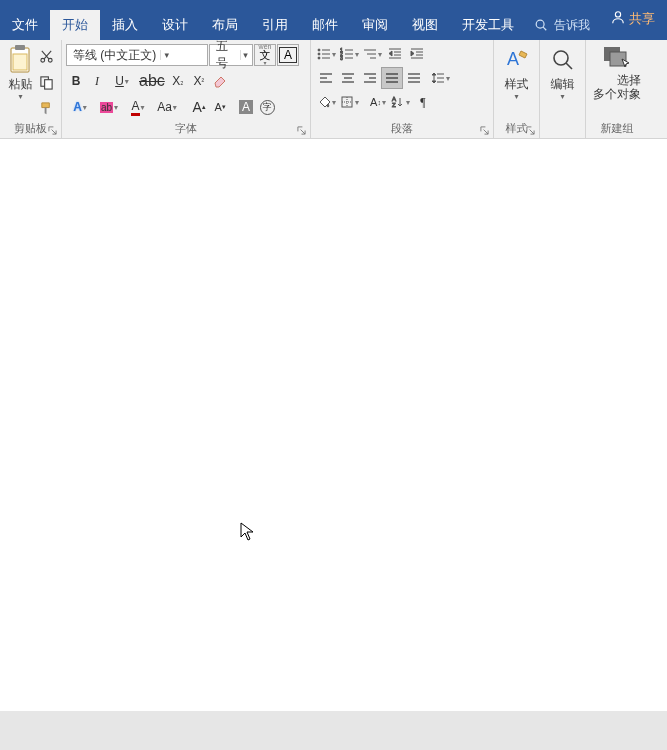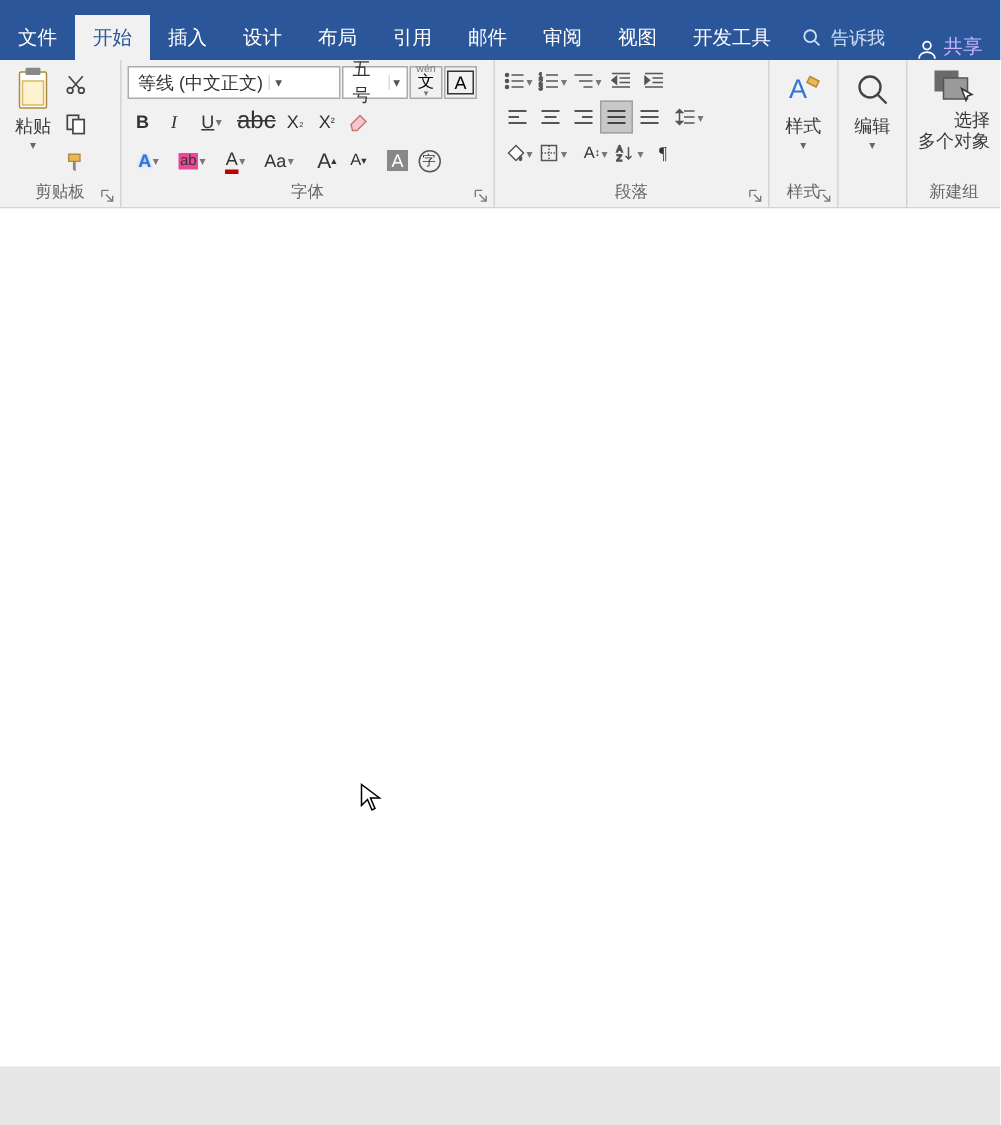--- a/index.html
+++ b/index.html
@@ -4,21 +4,21 @@
 <style>
 *{box-sizing:border-box;margin:0;padding:0;font-family:"Microsoft YaHei","Segoe UI",sans-serif;}
 body{width:667px;height:750px;background:#fff;overflow:hidden;position:relative;}
 .titlebar{height:10px;background:#2B579A;}
 .tabbar{height:30px;background:#2B579A;display:flex;align-items:stretch;font-size:13px;color:#fff;}
 .tab{padding:0 12px;display:flex;align-items:center;cursor:pointer;}
 .tab.active{background:#F1F1F1;color:#2B579A;}
 .tabspacer{flex:1;}
 .telltab{display:flex;align-items:center;gap:6px;padding:0 8px;color:#cfe0f4;font-size:12px;}
 .telltab svg{width:14px;height:14px;}
-.sharebtn{display:flex;align-items:flex-end;gap:4px;padding:0 12px;color:#c4b5fd;font-size:13px;}
+.sharebtn{display:flex;align-items:flex-start;gap:4px;padding:0 12px;color:#fdba74;font-size:13px;}
 .ribbon{height:99px;background:#F1F1F1;border-bottom:1px solid #d4d4d4;display:flex;}
 .group{border-right:1px solid #d4d4d4;display:flex;flex-direction:column;height:100%;position:relative;}
 .group-body{flex:1;padding:3px 4px 0 4px;display:flex;}
 .group-label{height:17px;line-height:15px;font-size:11px;color:#666;text-align:center;position:relative;}
 .dlaunch{position:absolute;right:2px;bottom:1px;width:13px;height:13px;cursor:pointer;display:flex;align-items:center;justify-content:center;}
 .dlaunch svg{width:9px;height:9px;}
 .bigbtn{display:flex;flex-direction:column;align-items:center;justify-content:flex-start;width:44px;padding-top:2px;font-size:12px;color:#3b3b3b;gap:2px;}
 .bigbtn .lbl{line-height:14px;}
 .bigbtn .drop{font-size:8px;color:#666;line-height:8px;}
 .colstack{display:flex;flex-direction:column;justify-content:space-around;}
@@ -67,21 +67,21 @@
     <svg width="14" height="14" viewBox="0 0 16 16" fill="none" stroke="#fff" stroke-width="1.3">
         <circle cx="8" cy="5" r="3"></circle>
         <path d="M2 15c0-3 2.7-5 6-5s6 2 6 5"></path>
       </svg>
     <span>共享</span>
   </div>
 </div>
 
 <div class="ribbon">
 
-  <div class="group" style="width:81px">
+  <div class="group" style="width:62px">
     <div class="group-body">
       <div class="bigbtn" style="width:36px">
         <svg width="26" height="30" viewBox="0 0 26 30">
             <rect x="4" y="3" width="18" height="24" rx="1" fill="#fff" stroke="#b08b36"></rect>
             <rect x="8" y="0" width="10" height="5" rx="1" fill="#888"></rect>
             <rect x="6" y="9" width="14" height="16" fill="#fdf3d0" stroke="#d9b85f"></rect>
           </svg>
         <div class="lbl">粘贴</div>
         <div class="drop">▾</div>
       </div>

